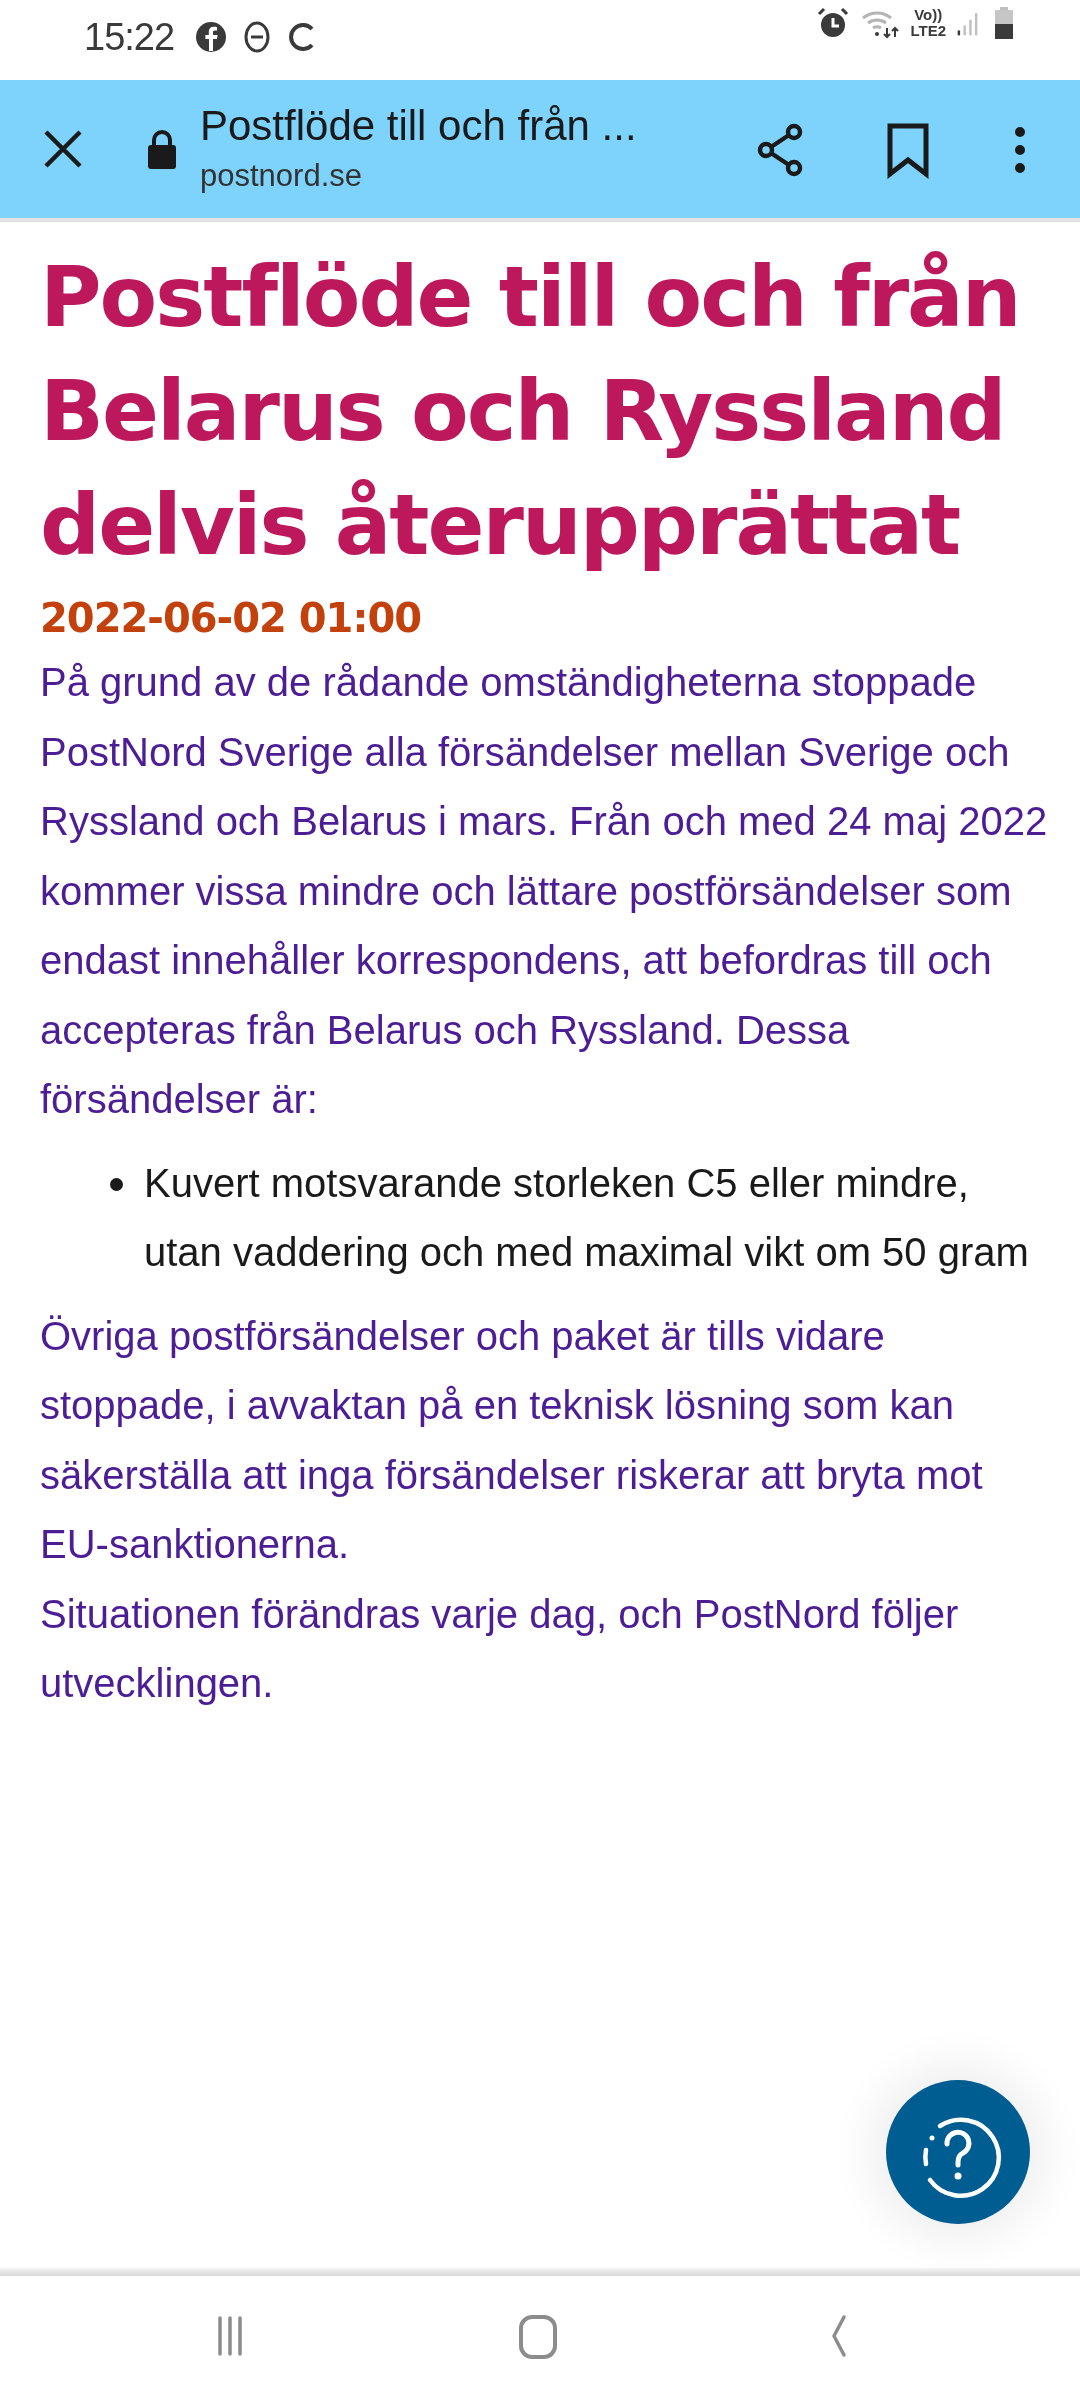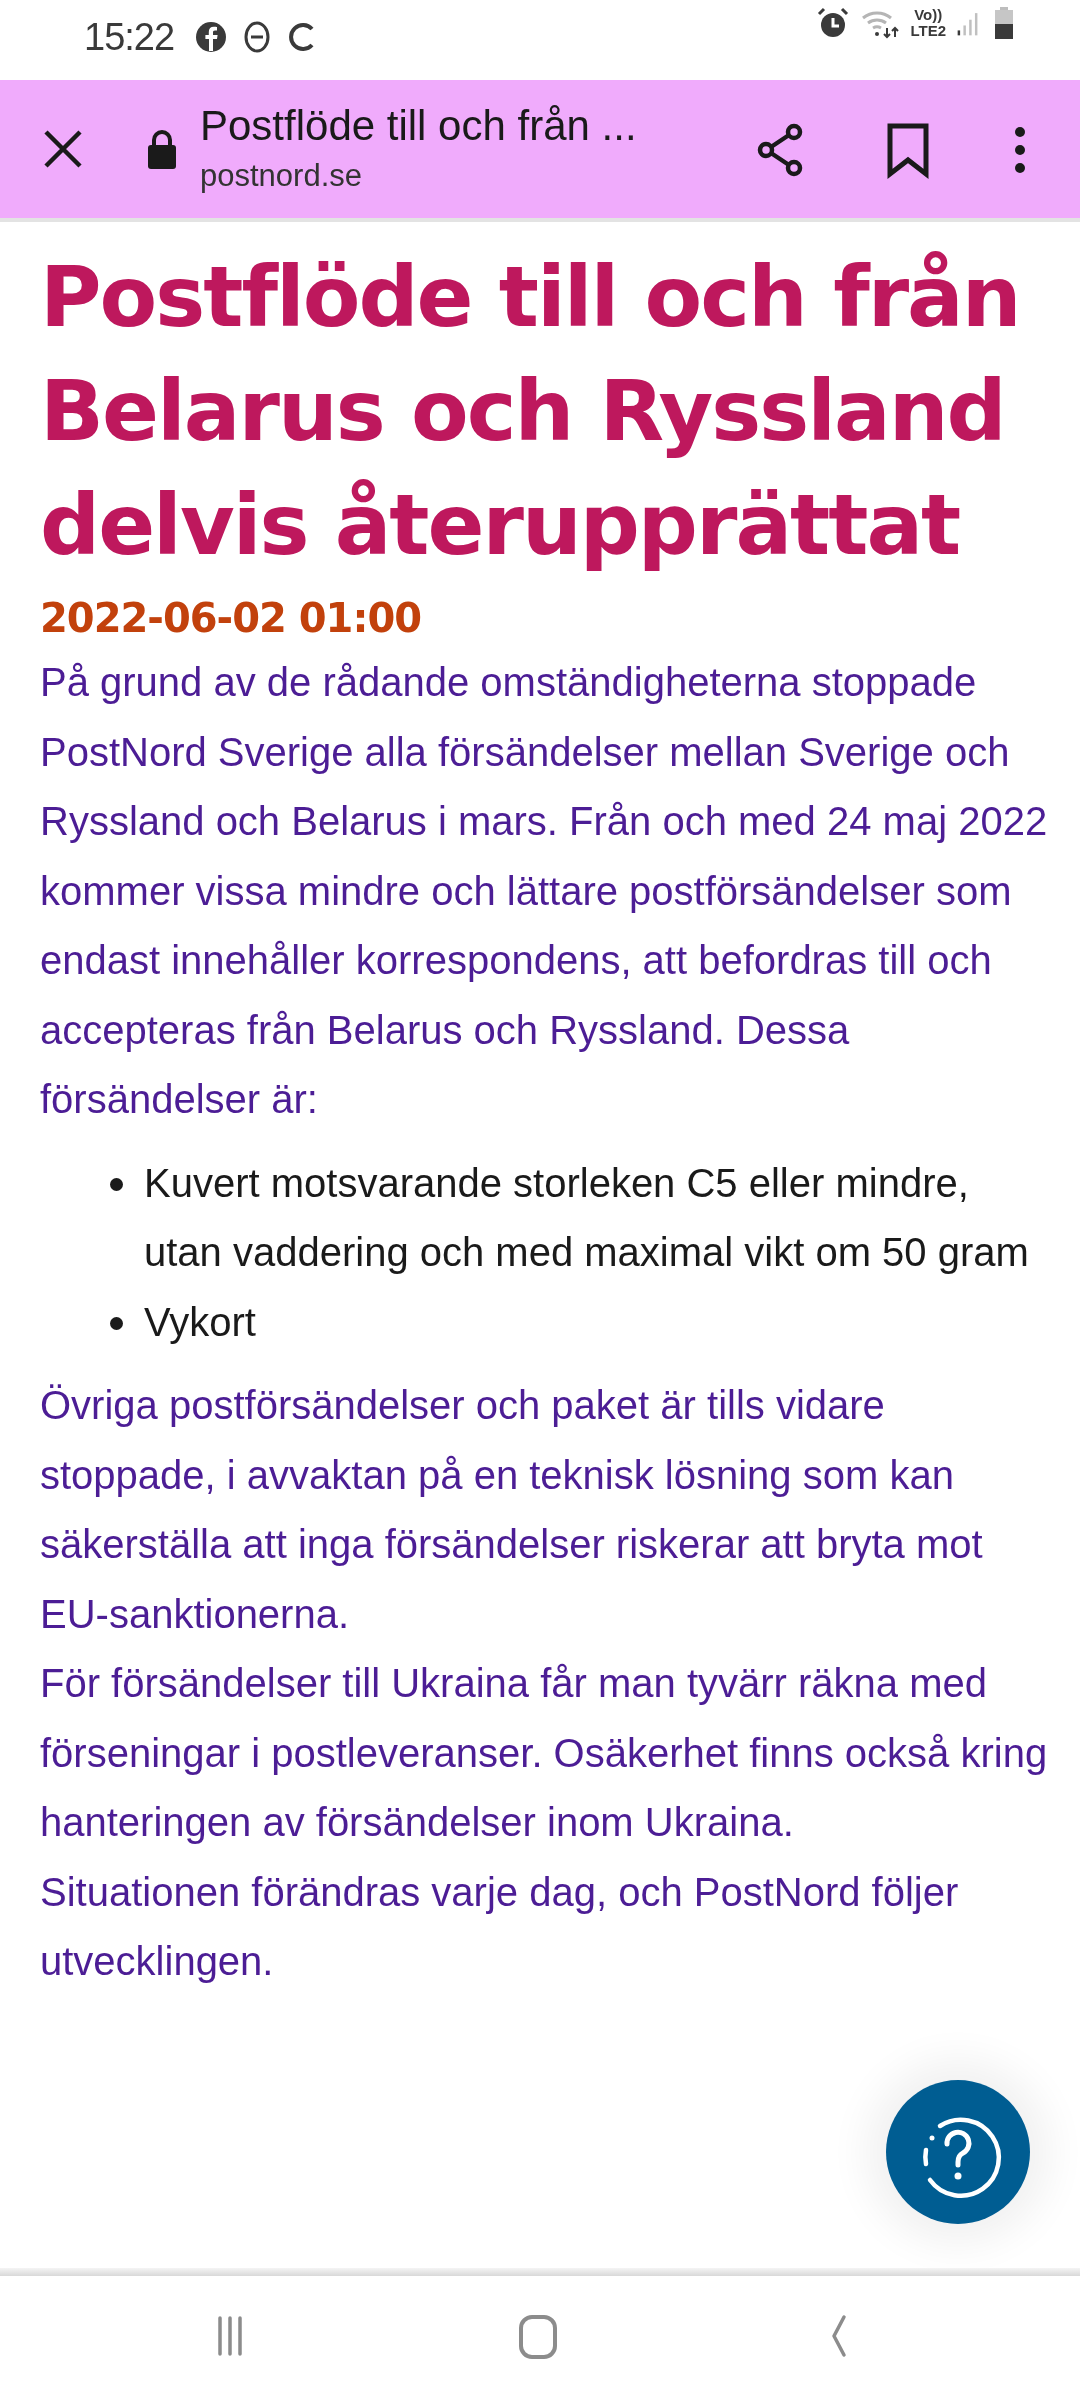--- a/index.html
+++ b/index.html
@@ -8,21 +8,21 @@
 
   
   .status-bar { position: absolute; top: 0; left: 0; width: 1080px; height: 80px; padding-left: 48px; }
   .status-time { position: absolute; left: 84px; top: 16px; font-size: 38px; color: #3a3a3a; letter-spacing: -1px; }
   .status-left-icons { position: absolute; left: 194px; top: 20px; display: flex; gap: 12px; align-items: center; }
   .status-right-icons { position: absolute; right: 66px; top: 6px; display: flex; gap: 10px; align-items: center; }
   .sb-icon { width: 34px; height: 34px; display: inline-block; }
   .volte { font-size: 15px; line-height: 16px; color: #3a3a3a; font-weight: bold; text-align: center; }
 
   
-  .toolbar { position: absolute; top: 80px; left: 0; width: 1080px; height: 142px; background: #f0abfc; border-bottom: 4px solid #e3e3e3; }
+  .toolbar { position: absolute; top: 80px; left: 0; width: 1080px; height: 142px; background: #7dd3fc; border-bottom: 4px solid #e3e3e3; }
   .tb-close { position: absolute; left: 38px; top: 44px; width: 50px; height: 50px; }
   .tb-lock { position: absolute; left: 146px; top: 48px; width: 32px; height: 42px; }
   .tb-title { position: absolute; left: 200px; top: 22px; font-size: 42px; color: #1a1a1a; white-space: nowrap; }
   .tb-domain { position: absolute; left: 200px; top: 78px; font-size: 31px; color: #333; }
   .tb-share { position: absolute; left: 752px; top: 40px; width: 60px; height: 60px; }
   .tb-bookmark { position: absolute; left: 880px; top: 40px; width: 56px; height: 60px; }
   .tb-more { position: absolute; left: 1000px; top: 40px; width 40px; height: 60px; }
 
   
   .article { position: absolute; top: 226px; left: 40px; width: 1010px; }
@@ -117,24 +117,22 @@
     <circle cx="20" cy="48" r="5" fill="#1a1a1a"></circle>
   </svg>
 </div>
 
 <div class="article">
   <h1 class="headline">Postflöde till och från Belarus och Ryssland delvis återupprättat</h1>
   <div class="dateline">2022-06-02 01:00</div>
   <p class="para">På grund av de rådande omständigheterna stoppade PostNord Sverige alla försändelser mellan Sverige och Ryssland och Belarus i mars. Från och med 24 maj 2022 kommer vissa mindre och lättare postförsändelser som endast innehåller korrespondens, att befordras till och accepteras från Belarus och Ryssland. Dessa försändelser är:</p>
   <ul class="items">
     <li>Kuvert motsvarande storleken C5 eller mindre, utan vaddering och med maximal vikt om 50 gram</li>
-    <li>Vykort</li>
   </ul>
   <p class="para">Övriga postförsändelser och paket är tills vidare stoppade, i avvaktan på en teknisk lösning som kan säkerställa att inga försändelser riskerar att bryta mot EU-sanktionerna.</p>
-  <p class="para">För försändelser till Ukraina får man tyvärr räkna med förseningar i postleveranser. Osäkerhet finns också kring hanteringen av försändelser inom Ukraina.</p>
   <p class="para">Situationen förändras varje dag, och PostNord följer utvecklingen.</p>
 </div>
 
 <div class="help-fab">
   <svg width="144" height="144" viewBox="0 0 144 144">
     <path d="M54 46 A38 38 0 1 1 44 100" fill="none" stroke="#fff" stroke-width="4.5" stroke-linecap="round"></path>
     <path d="M40 84 A38 38 0 0 1 40 70" fill="none" stroke="#fff" stroke-width="4.5" stroke-linecap="round"></path>
     <circle cx="46" cy="58" r="2.5" fill="#fff"></circle>
     <path d="M61 64 a11 11 0 1 1 16 9 c-4 2 -5 5 -5 9 v3" fill="none" stroke="#fff" stroke-width="5" stroke-linecap="round"></path>
     <circle cx="72" cy="96" r="3.5" fill="#fff"></circle>

